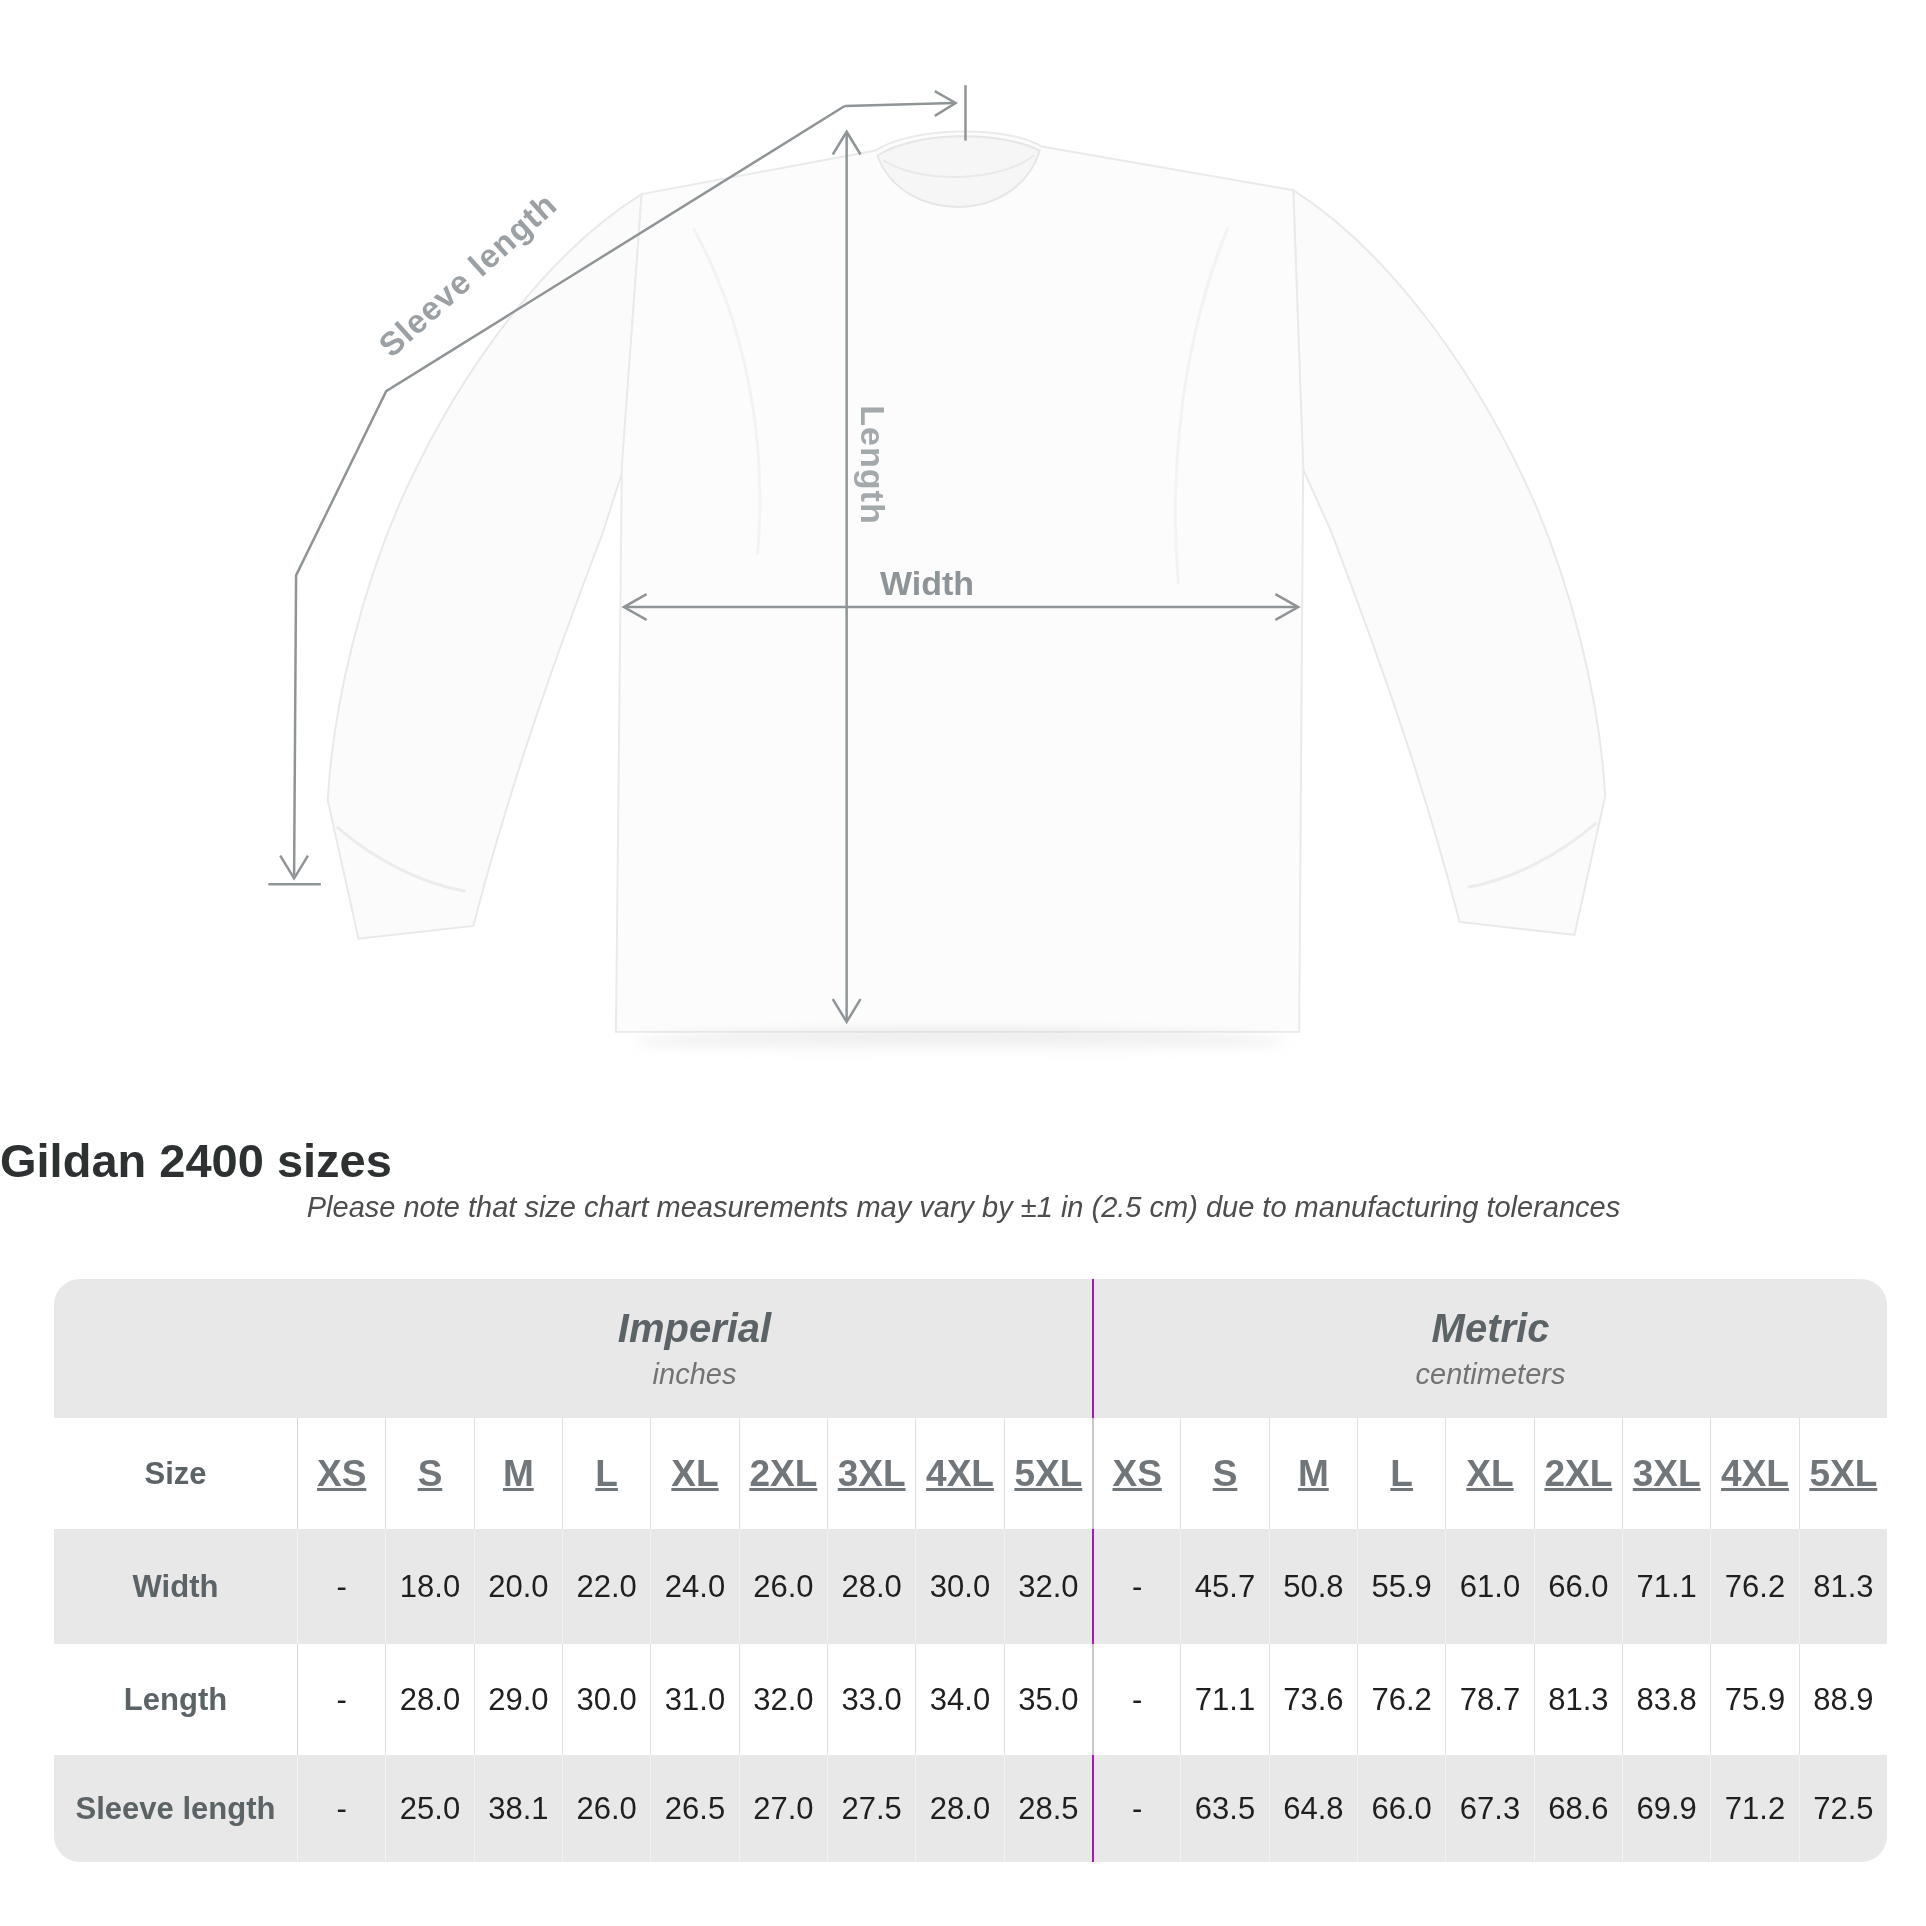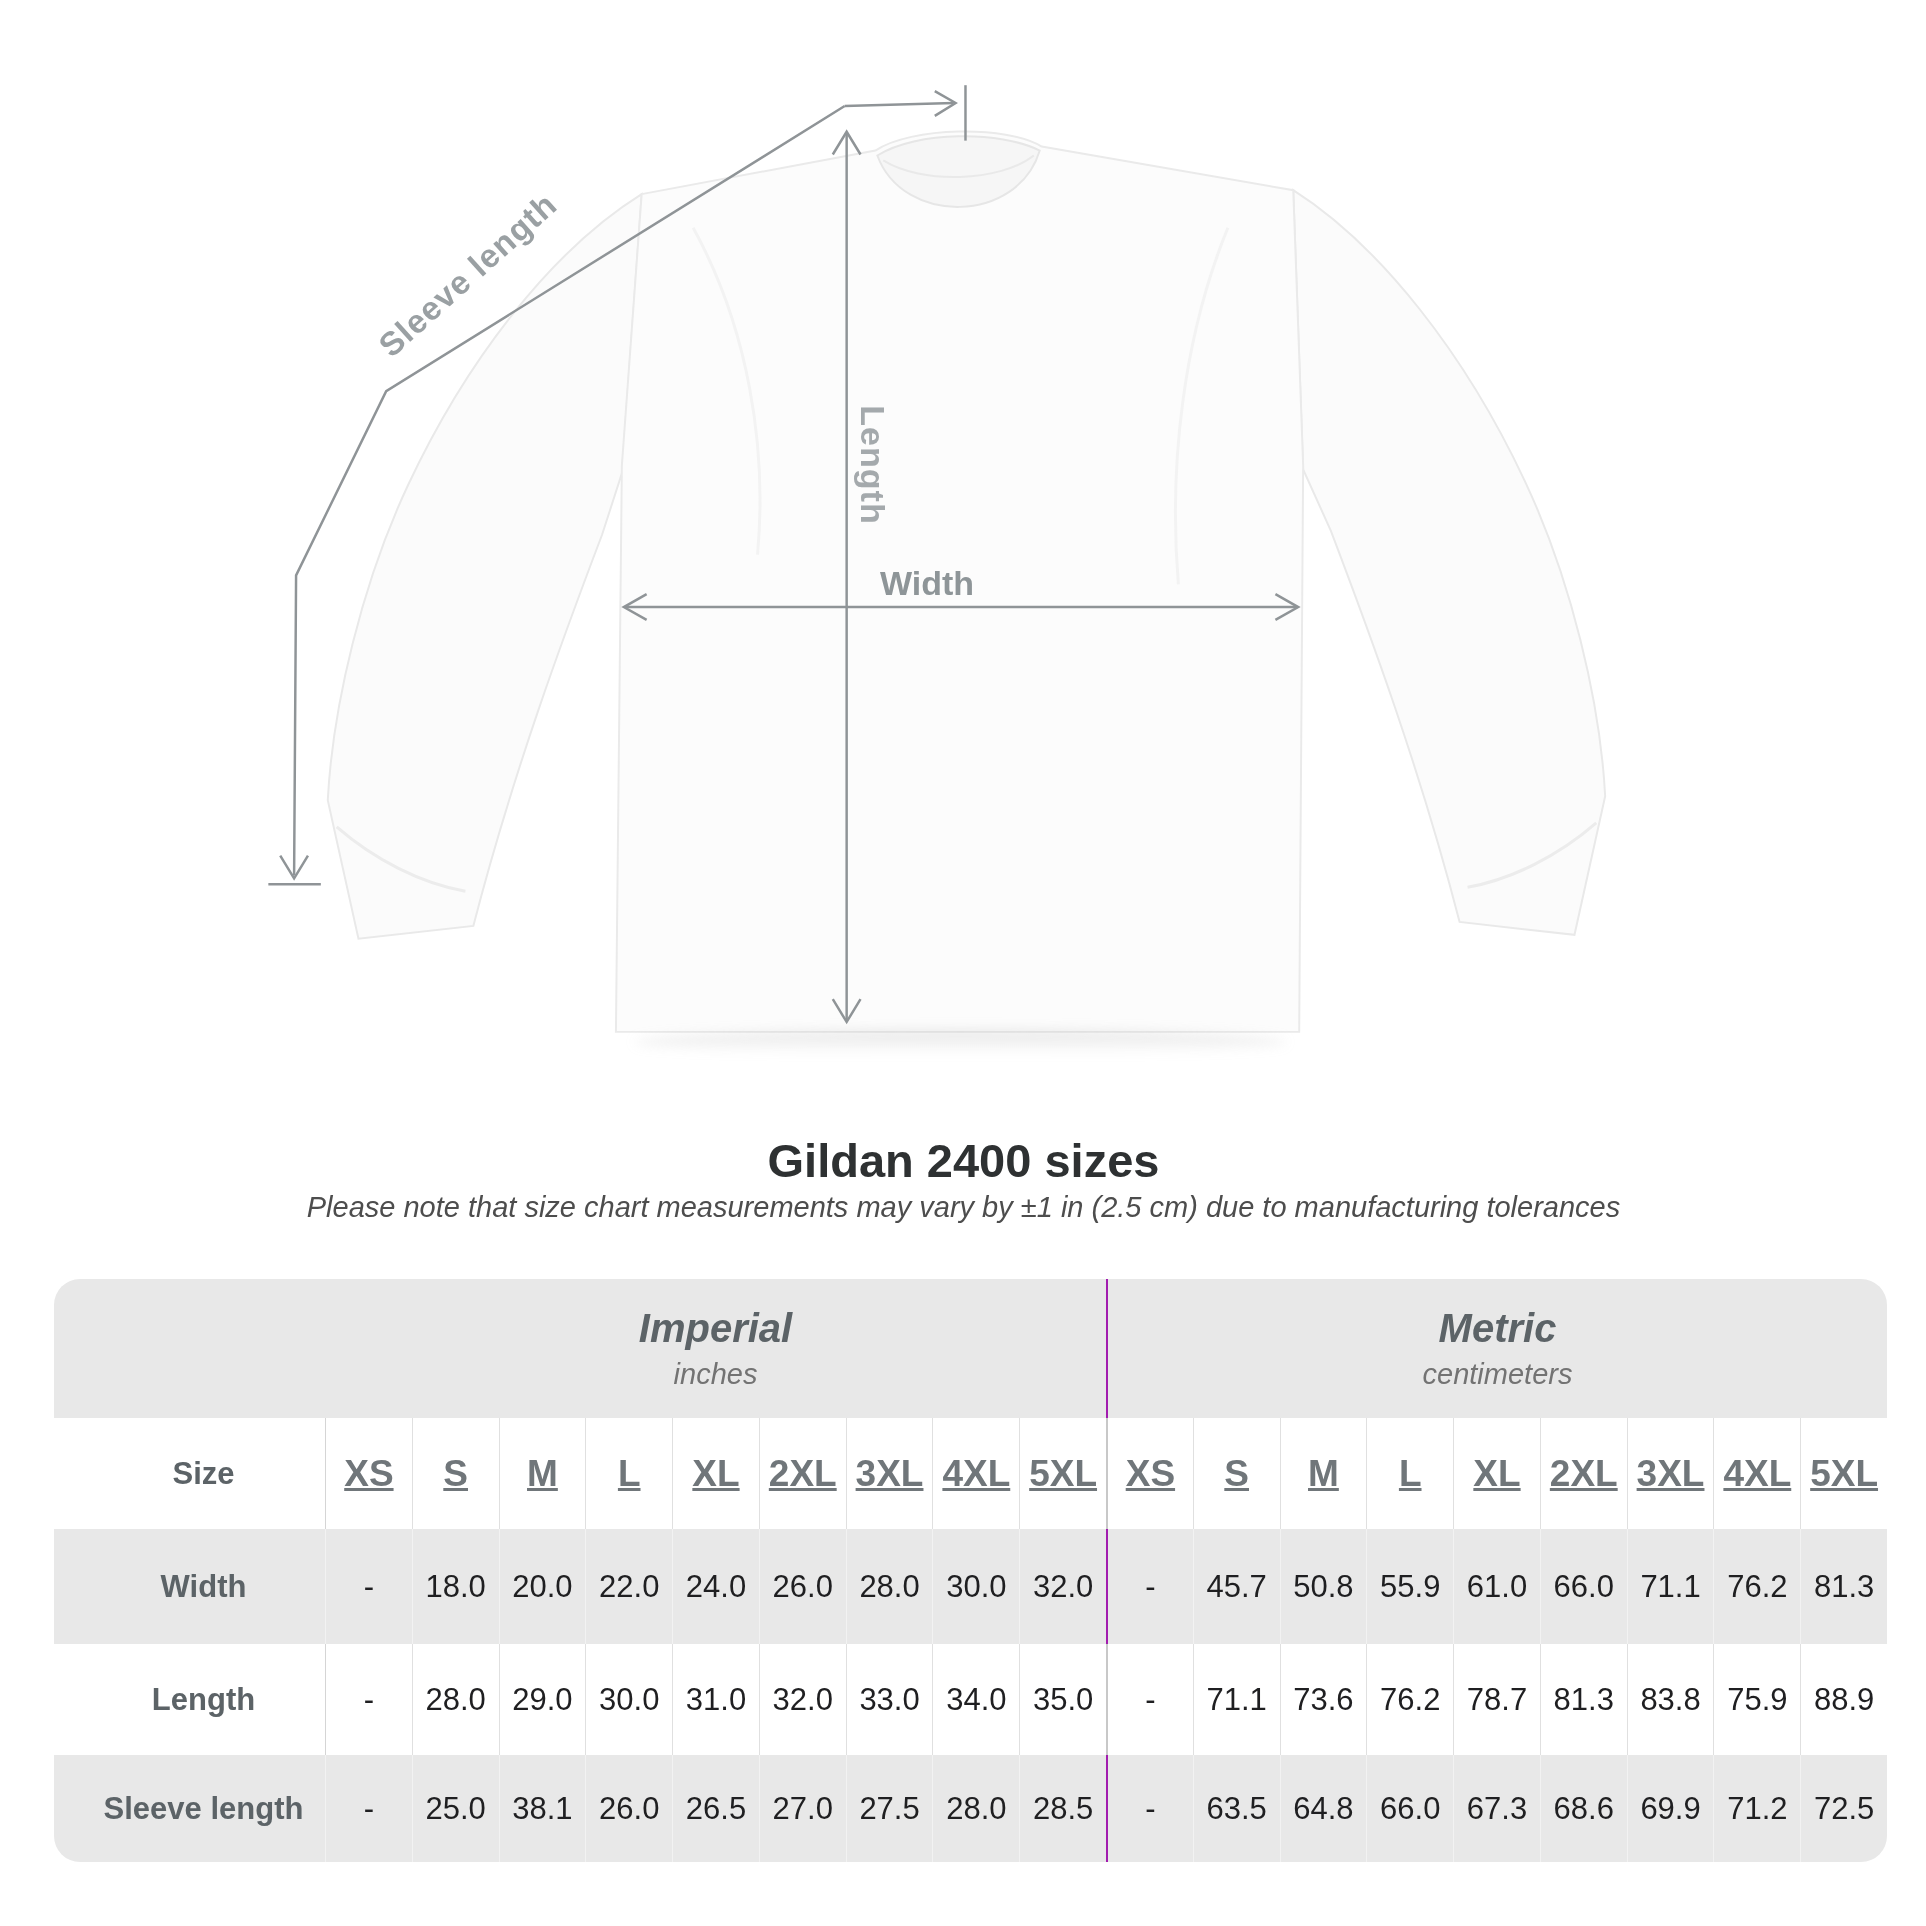--- a/index.html
+++ b/index.html
@@ -27,36 +27,35 @@
     transform:translate(-50%,-50%) rotate(90deg);
   }
   .lbl-width {
     left:927px; top:583px; font-size:34px; color:#8e9598;
     transform:translate(-50%,-50%);
   }
 
   
   .title {
     position:absolute; top:1133px; left:0; width:1927px; margin:0;
-    text-align:center; font-size:47px; font-weight:bold; color:#2e3132;
+    font-size:47px; font-weight:bold; color:#2e3132;
   }
   .subtitle {
     position:absolute; top:1191px; left:0; width:1927px; margin:0;
     text-align:center; font-style:italic; font-size:29px; color:#4d4d4d;
   }
 
   
   .size-table {
     position:absolute; left:54px; top:1279px; width:1833px;
     border-radius:26px; overflow:hidden;
   }
   .trow {
     display:grid; grid-template-columns:243px repeat(18, 1fr);
     align-items:stretch;
-    padding-left:28px;
   }
   .r-gray  { background:#e8e8e8; }
   .r-white { background:#ffffff; }
   .h140 { height:139px; } .h112 { height:111px; }
   .h116 { height:115px; } .h108 { height:107px; }
 
   .cell {
     display:flex; align-items:center; justify-content:center;
     height:100%; overflow:hidden;
   }

